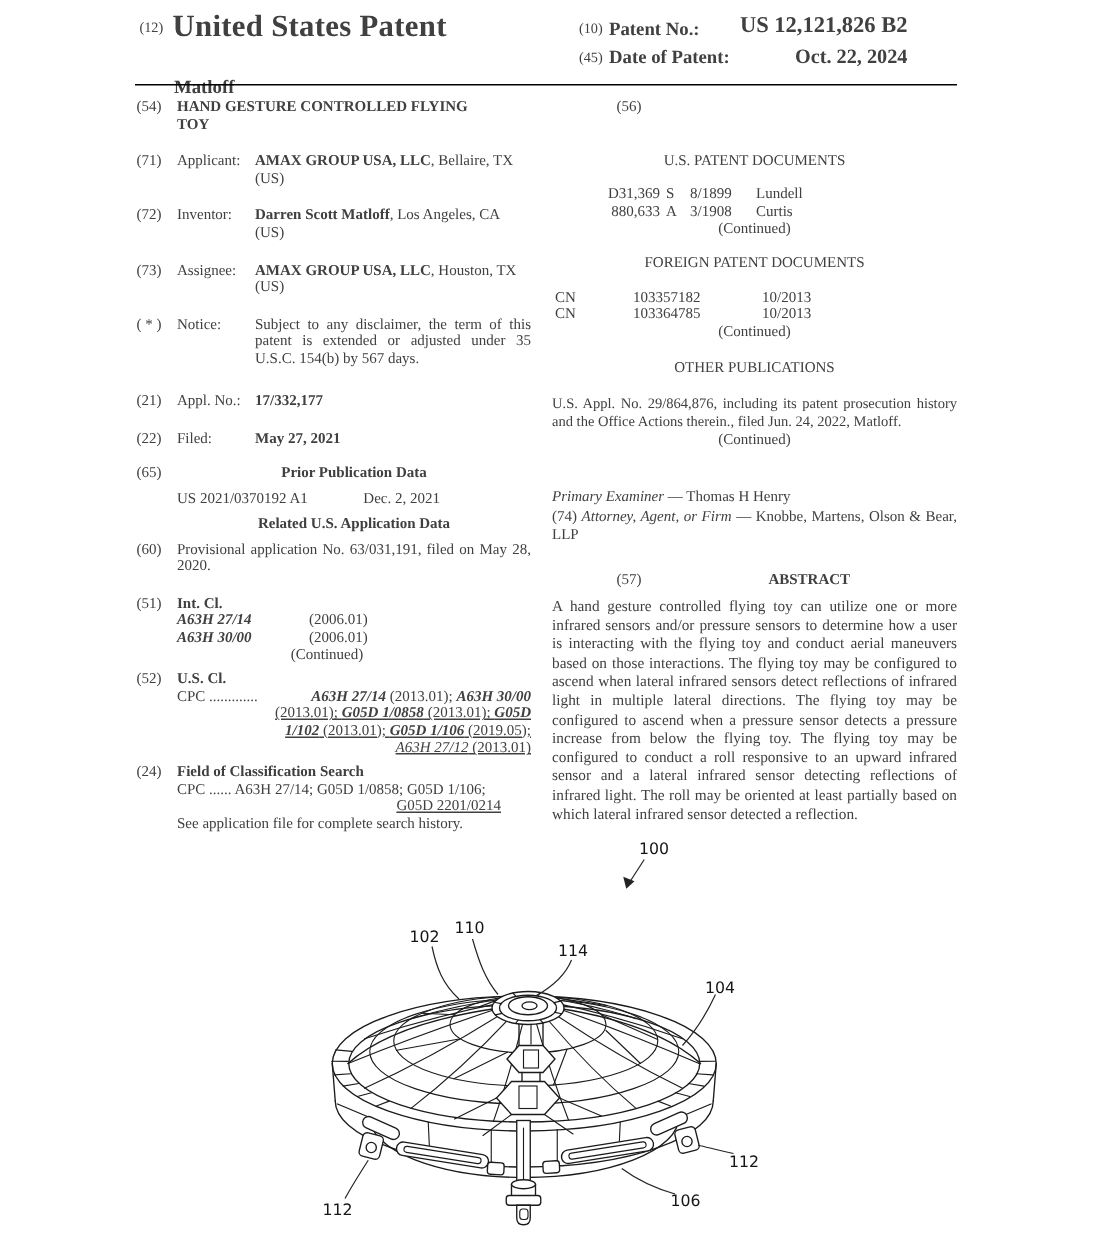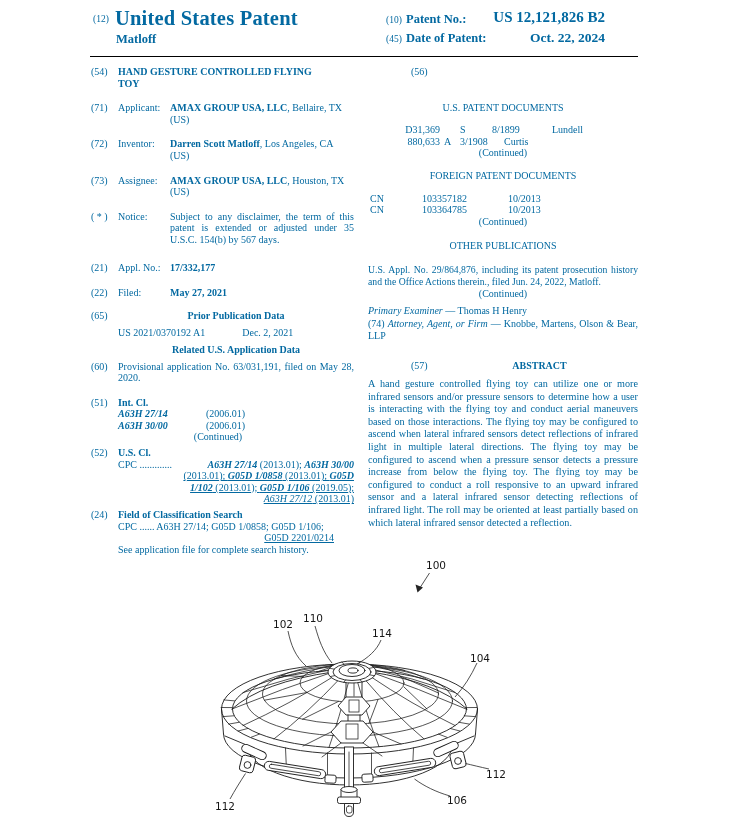--- a/index.html
+++ b/index.html
@@ -1,17 +1,17 @@
 <!DOCTYPE html>
 <html><head>
 <meta charset="utf-8">
 <style>
   html,body{margin:0;padding:0;background:#fff;}
   .page{position:relative;width:698px;height:826px;background:#fff;overflow:hidden;
-        font-family:"Liberation Serif",serif;color:#0369a1;}
+        font-family:"Liberation Serif",serif;color:#404040;}
   .abs{position:absolute;}
   .b{font-weight:bold;} .i{font-style:italic;} .bi{font-weight:bold;font-style:italic;}
   .ctr{text-align:center;} .rt{text-align:right;text-decoration:underline;} .jst{text-align:justify;text-justify:inter-word;}
 
   
   .h-num{font-size:9.5px;}
   .h-title{font-size:20.5px;font-weight:bold;letter-spacing:0.2px;}
   .h-name{font-size:12.5px;font-weight:bold;}
   .h-lab{font-size:12.5px;font-weight:bold;}
   .h-patno{font-size:15px;font-weight:bold;}
@@ -41,21 +41,21 @@
   .ldr{fill:none;stroke:#242424;stroke-width:0.8;}
   .flab{font-family:"DejaVu Sans",sans-serif;font-size:10.5px;fill:#161616;text-anchor:middle;}
 </style>
 </head>
 <body>
 
 <div class="page">
 
   <span class="abs h-num" style="left:93px;top:14px;">(12)</span>
   <span class="abs h-title" style="left:115px;top:7px;">United States Patent</span>
-  <span class="abs h-name" style="left:116px;top:32px;">Matloff</span>
+  <span class="abs h-name" style="left:116px;top:51px;">Matloff</span>
 
   <span class="abs h-num" style="left:386px;top:15px;">(10)</span>
   <span class="abs h-lab" style="left:406px;top:12px;">Patent No.:</span>
   <span class="abs h-patno" style="right:93px;top:9px;">US 12,121,826 B2</span>
 
   <span class="abs h-num" style="left:386px;top:34px;">(45)</span>
   <span class="abs h-lab" style="left:406px;top:31px;">Date of Patent:</span>
   <span class="abs h-date" style="right:93px;top:30px;">Oct. 22, 2024</span>
 
   <div class="rule"></div>
@@ -179,21 +179,21 @@
   </div>
 
   <div class="colR">
 
     <div class="hrow">
       <span>(56)</span>
     </div>
 
     <div class="ctr" style="margin-top:24px;">U.S. PATENT DOCUMENTS</div>
 
-    <div class="usrow" style="margin-top:11px;gap:16px;">
+    <div class="usrow" style="margin-top:11px;">
       <span class="num">D31,369</span>
       <span>S</span>
       <span>8/1899</span>
       <span>Lundell</span>
     </div>
     <div class="usrow">
       <span class="num">880,633</span>
       <span>A</span>
       <span>3/1908</span>
       <span>Curtis</span>
@@ -211,21 +211,21 @@
       <span>CN</span>
       <span>103364785</span>
       <span>10/2013</span>
     </div>
     <div class="ctr">(Continued)</div>
 
     <div class="ctr" style="margin-top:13px;">OTHER PUBLICATIONS</div>
     <div class="jst" style="margin-top:12px;font-size:9.7px;">U.S. Appl. No. 29/864,876, including its patent prosecution history and the Office Actions therein., filed Jun. 24, 2022, Matloff.</div>
     <div class="ctr" style="margin-top:1px;">(Continued)</div>
 
-    <div style="margin-top:5px;"><span class="i">Primary Examiner</span><span> — Thomas H Henry</span></div>
+    <div style="margin-top:26px;"><span class="i">Primary Examiner</span><span> — Thomas H Henry</span></div>
 
     <div class="jst" style="margin-top:2px;"><span>(74) </span><span class="i">Attorney, Agent, or Firm</span><span> — Knobbe, Martens, Olson &amp; Bear, LLP</span></div>
 
     <div class="hrow" style="margin-top:18px;">
       <span>(57)</span>
       <div class="b ctr">ABSTRACT</div>
     </div>
     <div class="jst abstract" style="margin-top:7px;">A hand gesture controlled flying toy can utilize one or more infrared sensors and/or pressure sensors to determine how a user is interacting with the flying toy and conduct aerial maneuvers based on those interactions. The flying toy may be configured to ascend when lateral infrared sensors detect reflections of infrared light in multiple lateral directions. The flying toy may be configured to ascend when a pressure sensor detects a pressure increase from below the flying toy. The flying toy may be configured to conduct a roll responsive to an upward infrared sensor and a lateral infrared sensor detecting reflections of infrared light. The roll may be oriented at least partially based on which lateral infrared sensor detected a reflection.</div>
 
 

